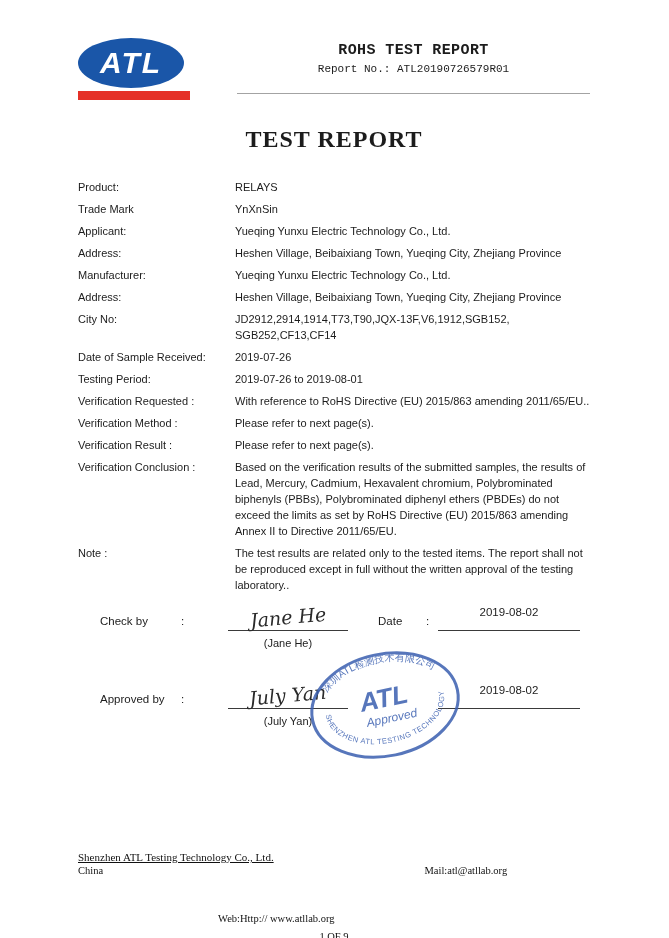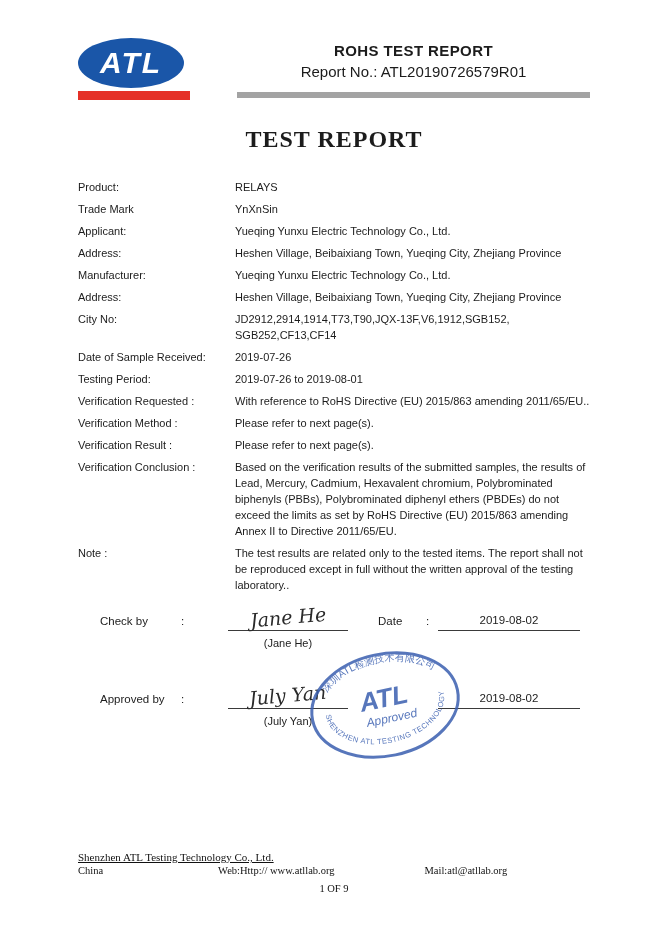--- a/index.html
+++ b/index.html
@@ -27,25 +27,25 @@
     width:106px;height:50px;background:var(--logo-blue);
     border-radius:50%;display:flex;align-items:center;justify-content:center;
   }
   .logo-text{
     color:#fff;font-weight:bold;font-style:italic;
     font-size:30px;letter-spacing:2px;line-height:1;
   }
   .logo-bar{width:112px;height:9px;background:var(--logo-red);margin-top:3px;}
   .header-titles{
     flex:1;margin-left:47px;text-align:center;
-    border-bottom:6px solid #a3a3a3;padding:4px 0 12px 0;
-    font-family:Liberation Sans, sans-serif;
+    border-bottom:1px solid #a3a3a3;padding:4px 0 18px 0;
+    font-family:Liberation Mono, monospace;
   }
   .header-title{font-weight:bold;font-size:15px;letter-spacing:0.4px;}
-  .header-report-no{font-size:15px;margin-top:4px;}
+  .header-report-no{font-size:11px;margin-top:4px;}
   
   .main-title{
     font-family:"Liberation Serif",serif;font-weight:bold;
     font-size:24px;text-align:center;margin-top:26px;letter-spacing:1px;
   }
   
   .fields{margin-top:26px;font-size:11px;line-height:16px;}
   .field-row{display:grid;grid-template-columns:157px 1fr;margin-bottom:6px;}
   .field-label{padding-right:8px;}
   
@@ -63,41 +63,41 @@
     font-size:19px;color:#2a2a2a;transform:rotate(-5deg);
     padding-bottom:2px;white-space:nowrap;
   }
   .name-cell{width:120px;text-align:center;font-size:11px;}
   .name-check{left:150px;top:38px;}
   .lbl-date{left:300px;top:16px;}
   .col-date{left:348px;top:16px;}
   .date-cell{
     width:142px;height:30px;border-bottom:1px solid #3a3a3a;
     display:flex;align-items:flex-end;justify-content:center;
-    padding-bottom:4px;font-size:11.5px;
+    padding-bottom:12px;font-size:11.5px;
   }
   .date-check{left:360px;top:2px;}
   .lbl-appr{left:22px;top:94px;}
   .col-appr{left:103px;top:94px;}
   .script-appr{top:68px;}
   .name-appr{left:150px;top:116px;}
   .date-appr{left:360px;top:80px;}
   .stamp{left:225px;top:46px;width:165px;height:120px;z-index:3;}
   .stamp-ellipse{fill:none;stroke:var(--stamp-blue);stroke-width:3px;}
   .stamp-text{fill:var(--stamp-blue);font-family:"Liberation Sans",sans-serif;}
   .stamp-center{font-weight:bold;font-style:italic;}
   
   .footer{
     position:absolute;left:78px;right:79px;top:851px;
     font-family:"Liberation Serif",serif;font-size:10.5px;color:#111;
   }
   .footer-company{text-decoration:underline;font-size:11px;}
   .footer-address{margin-top:4px;line-height:1.45;}
   .footer-line2{display:flex;line-height:1.45;}
-  .footer-web{margin-left:115px;}
+  .footer-web{margin-left:115px;margin-top:48px;}
   .footer-mail{margin-left:90px;}
   .footer-page{text-align:center;margin-top:5px;}
 </style>
 </head>
 <body>
 
 <div class="page">
 
   <div class="header">
     <div class="logo-wrap">

